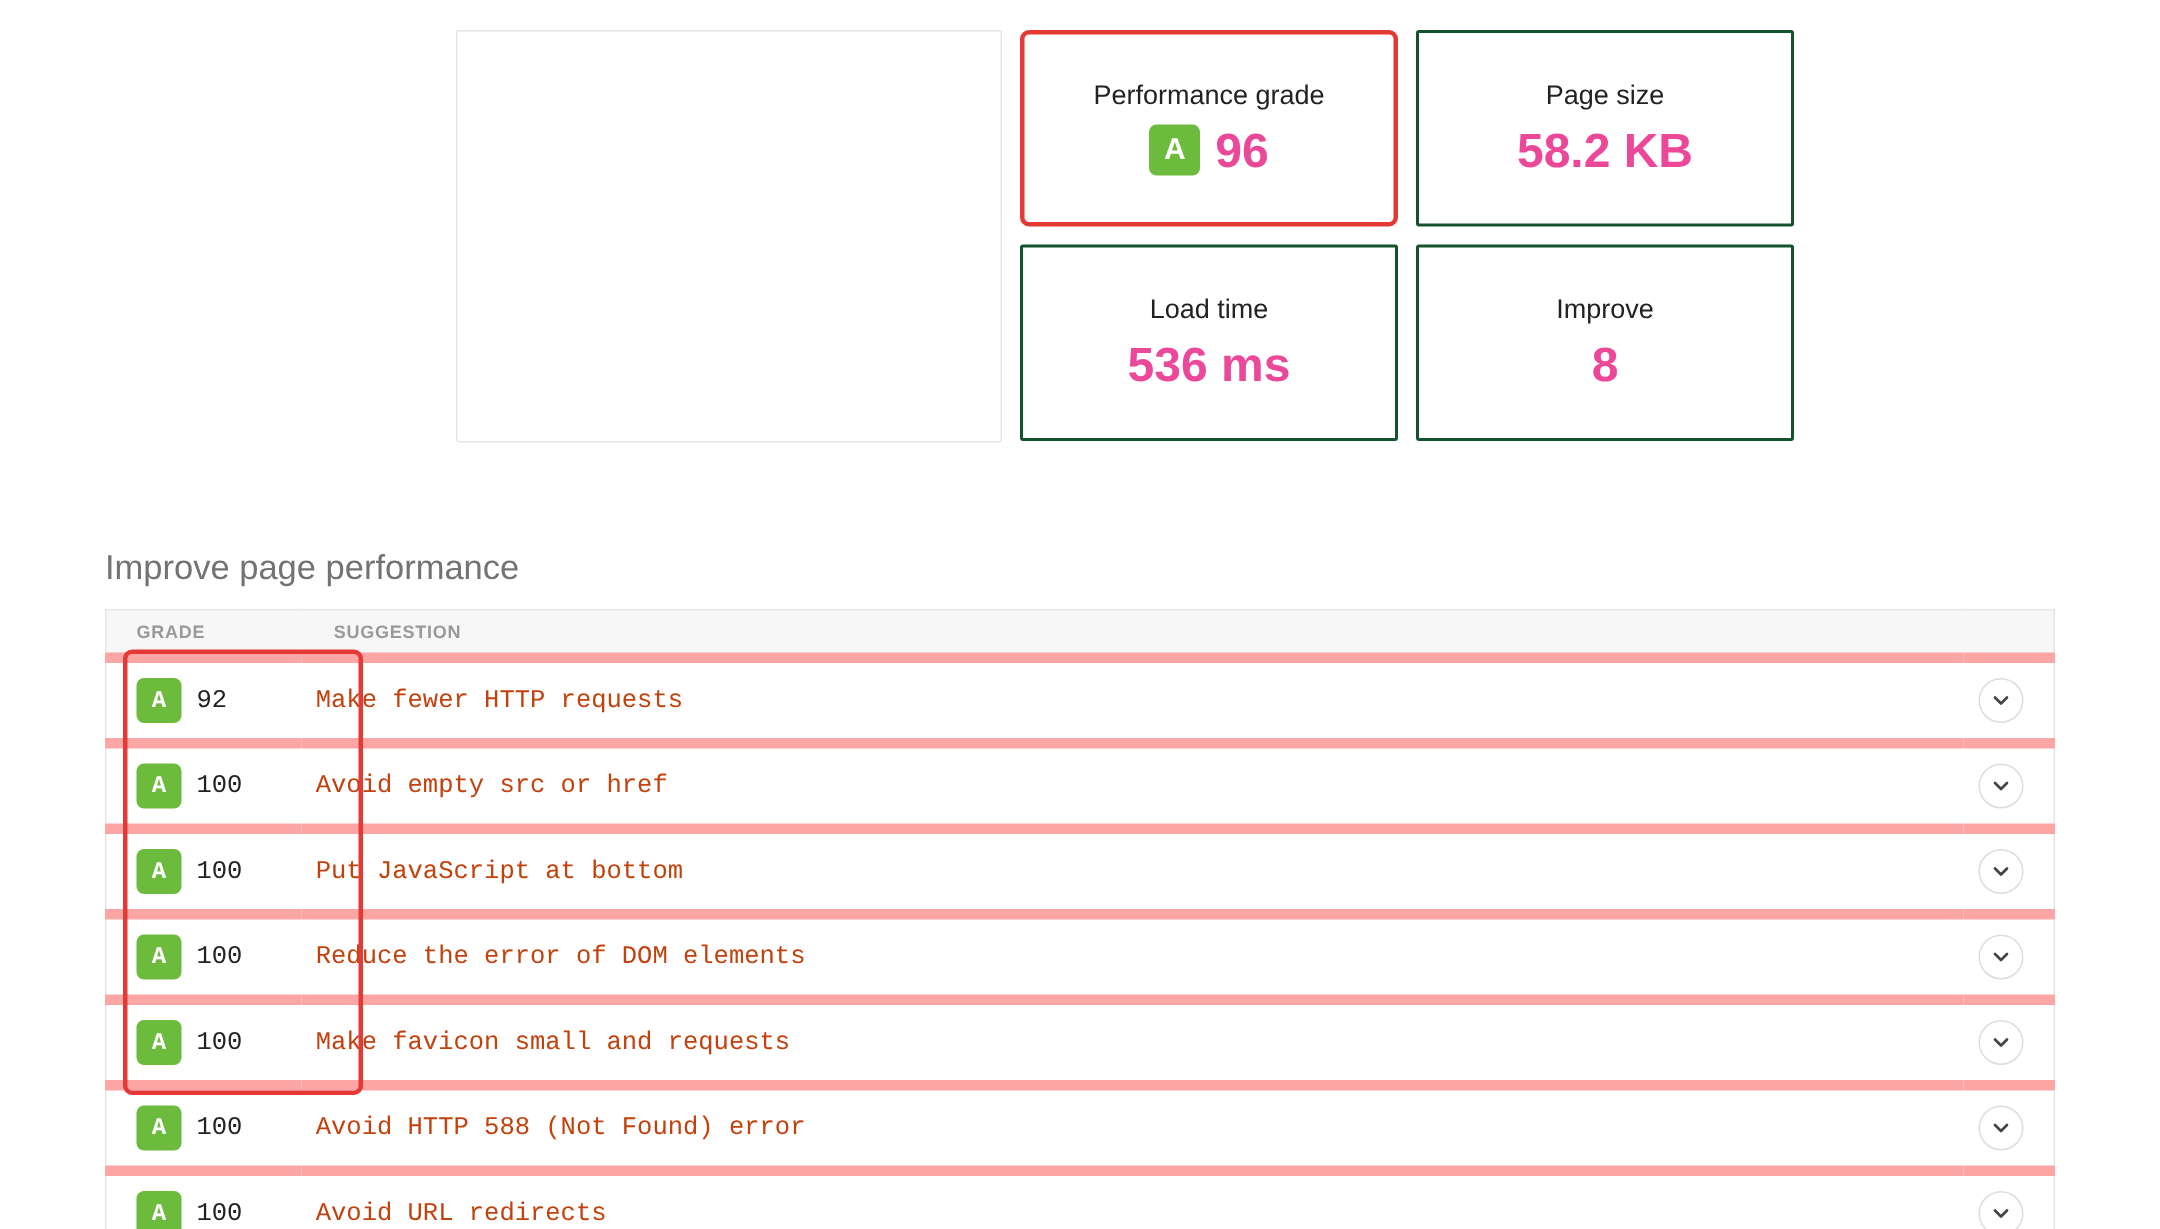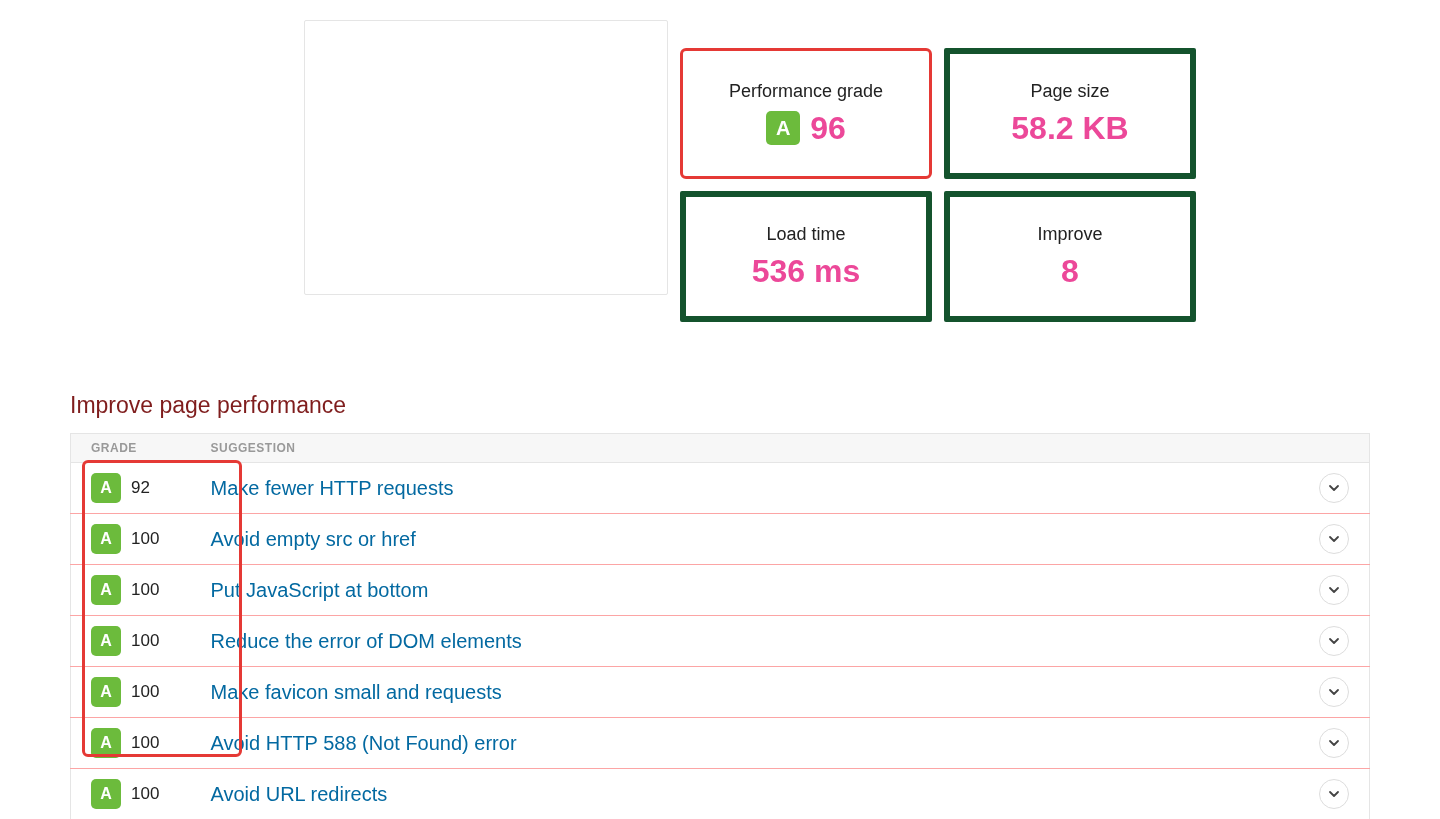--- a/index.html
+++ b/index.html
@@ -21,26 +21,25 @@
       width: 364px;
       height: 275px;
       border: 1px solid #e5e5e5;
       border-radius: 2px;
       background: #fff;
     }
     .stat-col {
       display: flex;
       flex-direction: column;
       gap: 12px;
-      margin-top: 28px;
     }
     .stat-card {
       width: 252px;
       height: 131px;
-      border: 6px solid #14532d;
+      border: 2px solid #14532d;
       border-radius: 2px;
       display: flex;
       flex-direction: column;
       align-items: center;
       justify-content: center;
       gap: 8px;
     }
     .stat-card.highlight {
       border: 3px solid #e53935;
       border-radius: 6px;
@@ -69,21 +68,21 @@
       display: inline-flex;
       align-items: center;
       justify-content: center;
       font-size: 20px;
       font-weight: 700;
     }
 
     .section-title {
       font-size: 23px;
       font-weight: 400;
-      color: #7f1d1d;
+      color: #737373;
       margin-top: 70px;
       margin-bottom: 14px;
     }
 
     .table-pos {
       position: relative;
     }
     .table {
       width: 100%;
       border-collapse: collapse;
@@ -92,24 +91,24 @@
     .thead-row {
       background: #f7f7f7;
       border-bottom: 1px solid #e5e5e5;
     }
     .th {
       font-size: 12px;
       font-weight: 700;
       letter-spacing: 0.5px;
       color: #999;
       text-align: left;
-      padding: 7px 10px;
+      padding: 7px 22px;
     }
     .th-grade { width: 130px; padding-left: 20px; }
-    .tr { border-top: 1px solid #fca5a5; }
+    .tr { border-top: 7px solid #fca5a5; font-family: Liberation Mono, monospace; }
     .td { padding: 10px 10px; vertical-align: middle; }
     .td-grade {
       padding-left: 20px;
       white-space: nowrap;
       width: 130px;
     }
     .grade-badge-sm {
       background: #6cbb3c;
       color: #fff;
       width: 30px;
@@ -123,22 +122,22 @@
       vertical-align: middle;
     }
     .grade-score {
       display: inline-block;
       margin-left: 10px;
       font-size: 17px;
       color: #222;
       vertical-align: middle;
     }
     .td-suggestion {
-      font-size: 20px;
-      color: #0369a1;
+      font-size: 17px;
+      color: #c2410c;
     }
     .td-expand {
       width: 60px;
       text-align: right;
       padding-right: 20px;
     }
     .expand-btn {
       width: 30px;
       height: 30px;
       border: 1px solid #ddd;

